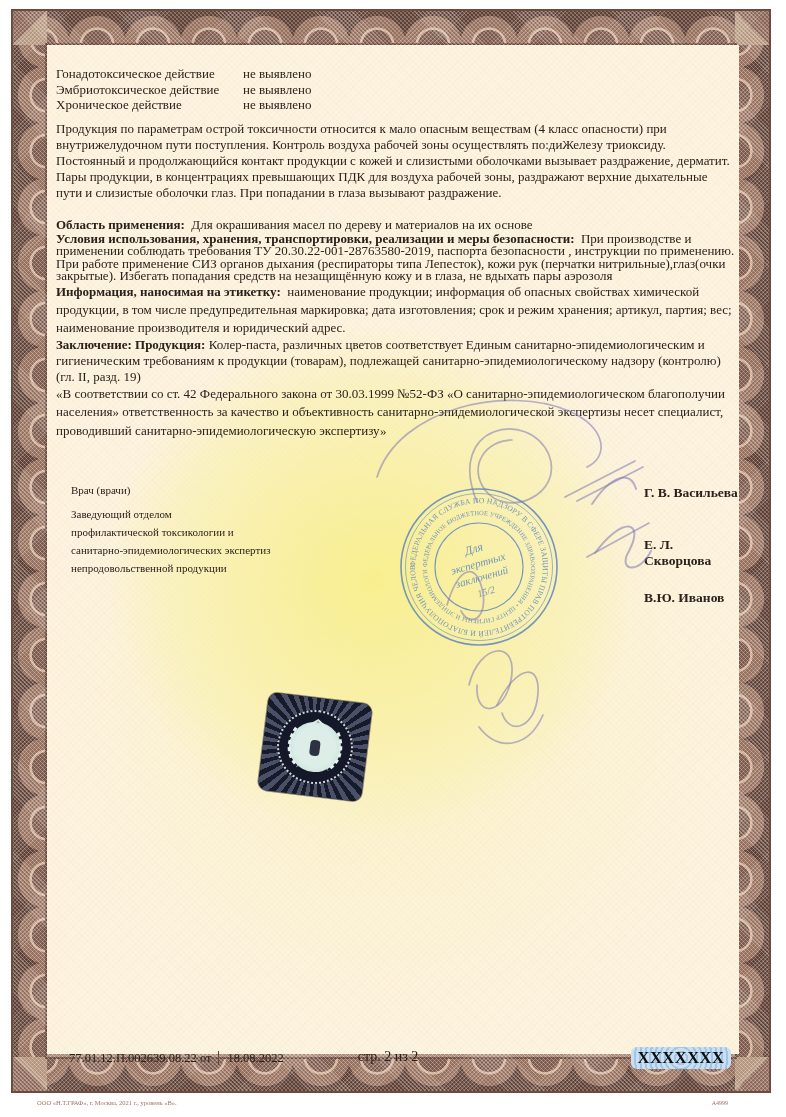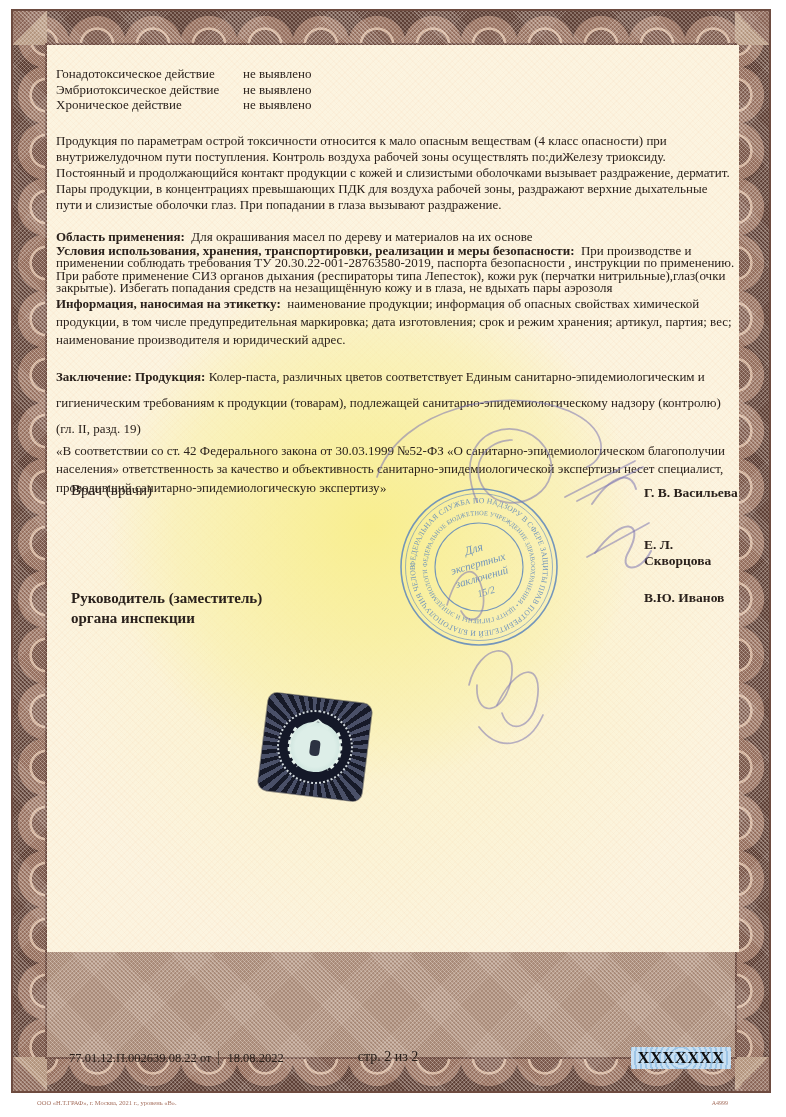--- a/index.html
+++ b/index.html
@@ -35,43 +35,43 @@
   .c-bl{left:0;bottom:0;transform:rotate(270deg);}
   .inner-line{position:absolute;inset:32px;border:2px solid #6d4b40;}
   .frame::after{
     content:'';position:absolute;inset:0;pointer-events:none;
     background-image:
       repeating-linear-gradient(45deg, rgba(255,246,238,.30) 0 1px, transparent 1px 2.8px),
       repeating-linear-gradient(-45deg, rgba(255,246,238,.22) 0 1px, transparent 1px 2.8px);
   }
   
   .doc{
-    position:absolute;left:47px;top:45px;width:692px;height:907px;
+    position:absolute;left:47px;top:45px;width:692px;height:1009px;
     background-color:#fcf4e0;
     background-image:
       radial-gradient(ellipse 340px 330px at 47% 53%, rgba(248,238,140,.95), rgba(248,240,165,.5) 58%, transparent 78%),
       radial-gradient(ellipse 460px 460px at 50% 64%, rgba(249,241,175,.55), transparent 76%),
       repeating-linear-gradient(45deg, rgba(235,160,110,.05) 0 1px, transparent 1px 4px),
       repeating-linear-gradient(-45deg, rgba(235,160,110,.05) 0 1px, transparent 1px 4px);
     font-size:13px;line-height:16px;
   }
   .rows{margin:21px 4px 0 9px;}
   .row{display:flex;height:15.5px;}
   .row .lbl{width:187px;}
   .p{margin:0 4px 0 9px;}
   .p b{font-weight:bold;}
-  .p1{margin-top:20px;}
+  .p1{margin-top:8px;}
   .scope{margin-top:16px;}
   .cond{line-height:12.5px;}
   .info{line-height:18px;}
-  .concl{margin-top:15px;line-height:26px;}
+  .concl{line-height:16px;}
   .law{line-height:18.5px;}
   
   .abs{position:absolute;}
-  .role{left:24px;font-size:15px;white-space:pre-line;}
+  .role{left:24px;font-size:11px;white-space:pre-line;}
   .role-1{top:437px;}
   .role-2{top:460px;line-height:18px;}
   .role-3{top:543px;line-height:20px;font-weight:bold;}
   .sig-name{left:553px;font-weight:bold;font-size:13.5px;padding-left:44px;}
   .name-1{top:440px;}
   .name-2{top:492px;}
   .name-3{top:545px;}
   
   .stamp{left:347px;top:437px;width:170px;height:170px;opacity:.85;}
   .squiggles{left:0;top:0;width:692px;height:1031px;pointer-events:none;}
@@ -87,21 +87,21 @@
   .holo-center{position:absolute;left:50%;top:50%;width:52px;height:50px;
     transform:translate(-50%,-50%);border-radius:50%;
     background:radial-gradient(circle,#ddeee8 0 55%, #b8d6cf 100%);}
   .holo-svg{position:absolute;left:50%;top:50%;transform:translate(-50%,-50%);}
   
   .footer{left:12px;right:6px;top:1002px;height:24px;}
   .f-left{position:absolute;left:10px;top:3px;font-size:12.5px;}
   .f-date{border-left:1px solid #5a4a40;margin-left:7px;padding-left:8px;text-align:center;}
   .f-center{position:absolute;left:0;right:16px;top:2px;text-align:center;font-size:14px;}
   .f-serial{position:absolute;right:2px;top:0;width:100px;height:22px;
-    border-radius:1px;text-align:center;
+    border-radius:6px;text-align:center;
     background:repeating-radial-gradient(circle at 50% 50%, #9fc6e6 0 2px, #c9e0f2 2px 5px);
     color:#0d0d0d;font-weight:bold;font-size:16.5px;line-height:22px;letter-spacing:.5px;}
   
   .print-note{position:absolute;left:37px;top:1099px;font-size:6.5px;color:#a5705f;}
   .form-code{position:absolute;right:58px;top:1100px;font-size:6px;color:#a5705f;}
   .stamp text{fill:#5d87bd;}
 </style>
 </head>
 <body>
 
@@ -139,22 +139,24 @@
   <p class="p scope"><b>Область применения:</b>&nbsp; <span>Для окрашивания масел по дереву и материалов на их основе</span></p>
 
   <p class="p cond"><b>Условия использования, хранения, транспортировки, реализации и меры безопасности:</b>&nbsp; <span>При производстве и применении соблюдать требования ТУ 20.30.22-001-28763580-2019, паспорта безопасности , инструкции по применению. При работе применение СИЗ органов дыхания (респираторы типа Лепесток), кожи рук (перчатки нитрильные),глаз(очки закрытые). Избегать попадания средств на незащищённую кожу и в глаза, не вдыхать пары аэрозоля</span></p>
 
   <p class="p info"><b>Информация, наносимая на этикетку:</b>&nbsp; <span>наименование продукции; информация об опасных свойствах химической продукции, в том числе предупредительная маркировка; дата изготовления; срок и режим хранения; артикул, партия; вес; наименование производителя и юридический адрес.</span></p>
 
   <p class="p concl"><b>Заключение: Продукция:</b> <span>Колер-паста, различных цветов соответствует Единым санитарно-эпидемиологическим и гигиеническим требованиям к продукции (товарам), подлежащей санитарно-эпидемиологическому надзору (контролю) (гл. II, разд. 19)</span></p>
   <p class="p law">«В соответствии со ст. 42 Федерального закона от 30.03.1999 №52-ФЗ «О санитарно-эпидемиологическом благополучии населения» ответственность за качество и объективность санитарно-эпидемиологической экспертизы несет специалист, проводивший санитарно-эпидемиологическую экспертизу»</p>
 
   <div class="abs role role-1">Врач (врачи)</div>
-  <div class="abs role role-3">Руководитель (заместитель)
-органа инспекции</div>
+  <div class="abs role role-2">Заведующий отделом
+профилактической токсикологии и
+санитарно-эпидемиологических экспертиз
+непродовольственной продукции</div>
   <div class="abs sig-name name-1">Г. В. Васильева</div>
   <div class="abs sig-name name-2">Е. Л. Скворцова</div>
   <div class="abs sig-name name-3">В.Ю. Иванов</div>
 
   <svg class="abs stamp" viewBox="0 0 170 170">
     <defs>
       <path id="ringO" d="M85,85 m-64,0 a64,64 0 1,1 128,0 a64,64 0 1,1 -128,0"></path>
       <path id="ringI" d="M85,85 m-52,0 a52,52 0 1,1 104,0 a52,52 0 1,1 -104,0"></path>
     </defs>
     <circle cx="85" cy="85" r="78" fill="none" stroke="#5d87bd" stroke-width="1.6"></circle>

